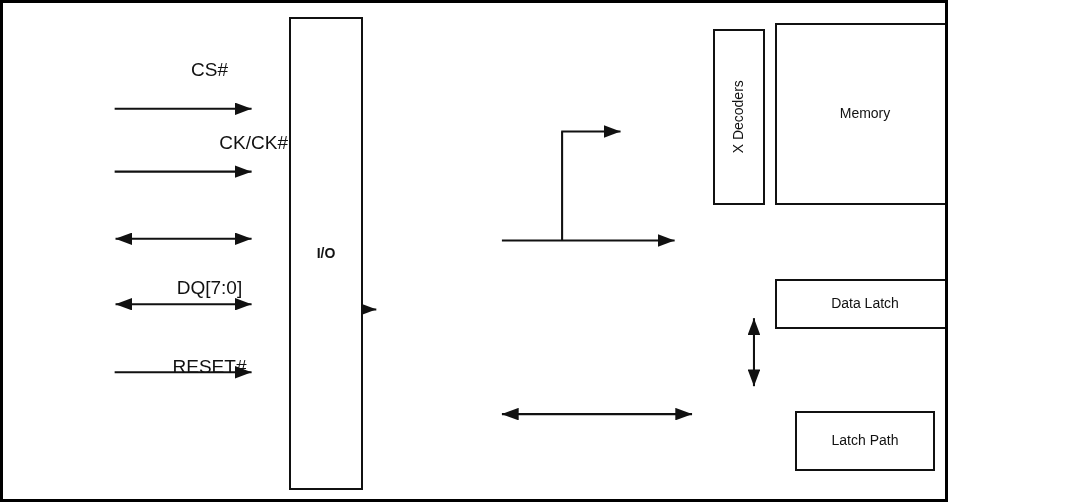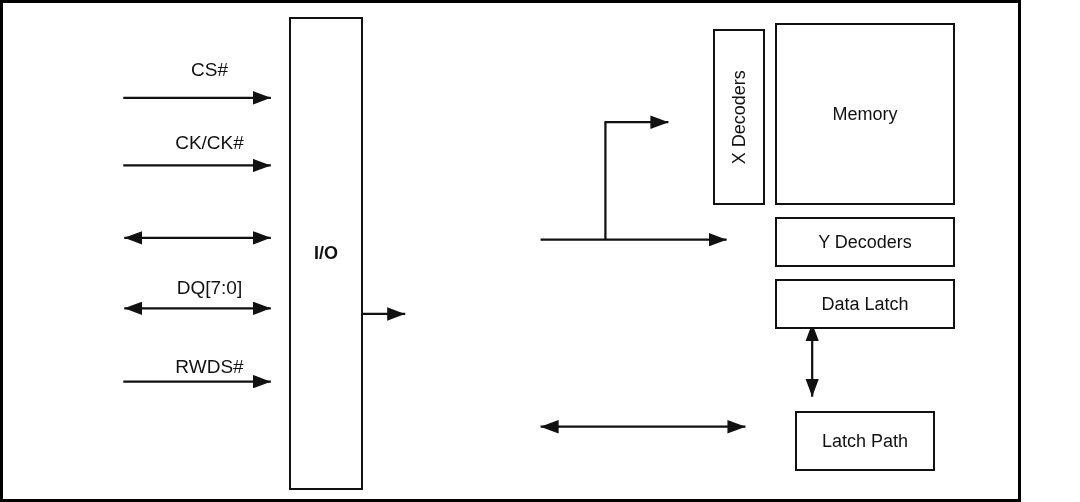--- a/index.html
+++ b/index.html
@@ -1,56 +1,56 @@
 <!DOCTYPE html>
 <html><head>
 <meta charset="utf-8">
 <style>
   * { margin:0; padding:0; box-sizing:border-box; }
   html,body { background:#ffffff; }
   body { font-family:"Liberation Sans", sans-serif; color:#111; }
 
   .canvas {
     position:relative;
-    width:1021px; height:502px;
+    width:948px; height:502px;
     background:#ffffff;
     border:3px solid #000;
     overflow:hidden;
   }
 
   .wires { position:absolute; left:0; top:0; width:100%; height:100%; pointer-events:none; }
   .wires line { stroke:#111; stroke-width:2.4; }
   .wires .head { fill:#111; stroke:none; }
 
   .block {
     position:absolute;
     border:2px solid #111;
     background:#fff;
     display:flex; align-items:center; justify-content:center;
-    font-size:18px; line-height:1.25; color:#111;
+    font-size:14px; line-height:1.25; color:#111;
     text-align:center;
   }
   .io  { left:286px; top:14px;  width:74px;  height:473px; }
   .cl  { left:430px; top:14px;  width:140px; height:473px; }
   .xd  { left:710px; top:26px;  width:52px;  height:176px; }
   .mem { left:772px; top:20px;  width:180px; height:182px; }
   .yd  { left:772px; top:214px; width:180px; height:50px; }
   .dl  { left:772px; top:276px; width:180px; height:50px; }
   .dp  { left:792px; top:408px; width:140px; height:60px; }
 
   .bold { font-weight:bold; }
   .wrap { width:84px; display:inline-block; }
   .vtext { transform:rotate(-90deg); white-space:nowrap; }
 
   .sig {
     position:absolute; left:128px; width:157px;
     text-align:center; font-size:19px; color:#111;
   }
   .sig1 { top:56px; }
-  .sig2 { top:129px; }
+  .sig2 { top:129px;text-align:right; }
   .sig3 { top:199px; }
   .sig4 { top:274px; }
   .sig5 { top:353px; }
 </style>
 </head>
 <body>
 
 <div class="canvas">
 
   <svg class="wires" viewBox="0 0 1080 502" xmlns="http://www.w3.org/2000/svg">
@@ -72,38 +72,35 @@
     <line x1="641" y1="239" x2="641" y2="114"></line>
     <line x1="640" y1="114" x2="708" y2="114" marker-end="url(#arrow)"></line>
 
     <line x1="861" y1="328" x2="861" y2="406" marker-start="url(#arrow)" marker-end="url(#arrow)"></line>
     <line x1="572" y1="438" x2="790" y2="438" marker-start="url(#arrow)" marker-end="url(#arrow)"></line>
   </svg>
 
   <div class="sig sig1">CS#</div>
   <div class="sig sig2">CK/CK#</div>
   <div class="sig sig4">DQ[7:0]</div>
-  <div class="sig sig5">RWDS#</div>
+  <div class="sig sig5">RESET#</div>
 
   <div class="block io">
     <span class="bold">I/O</span>
   </div>
 
 
   <div class="block xd">
     <span class="vtext">X Decoders</span>
   </div>
 
   <div class="block mem">
     <span>Memory</span>
   </div>
 
-  <div class="block yd">
-    <span>Y Decoders</span>
-  </div>
 
   <div class="block dl">
     <span>Data Latch</span>
   </div>
 
   <div class="block dp">
     <span>Latch Path</span>
   </div>
 
 </div>

